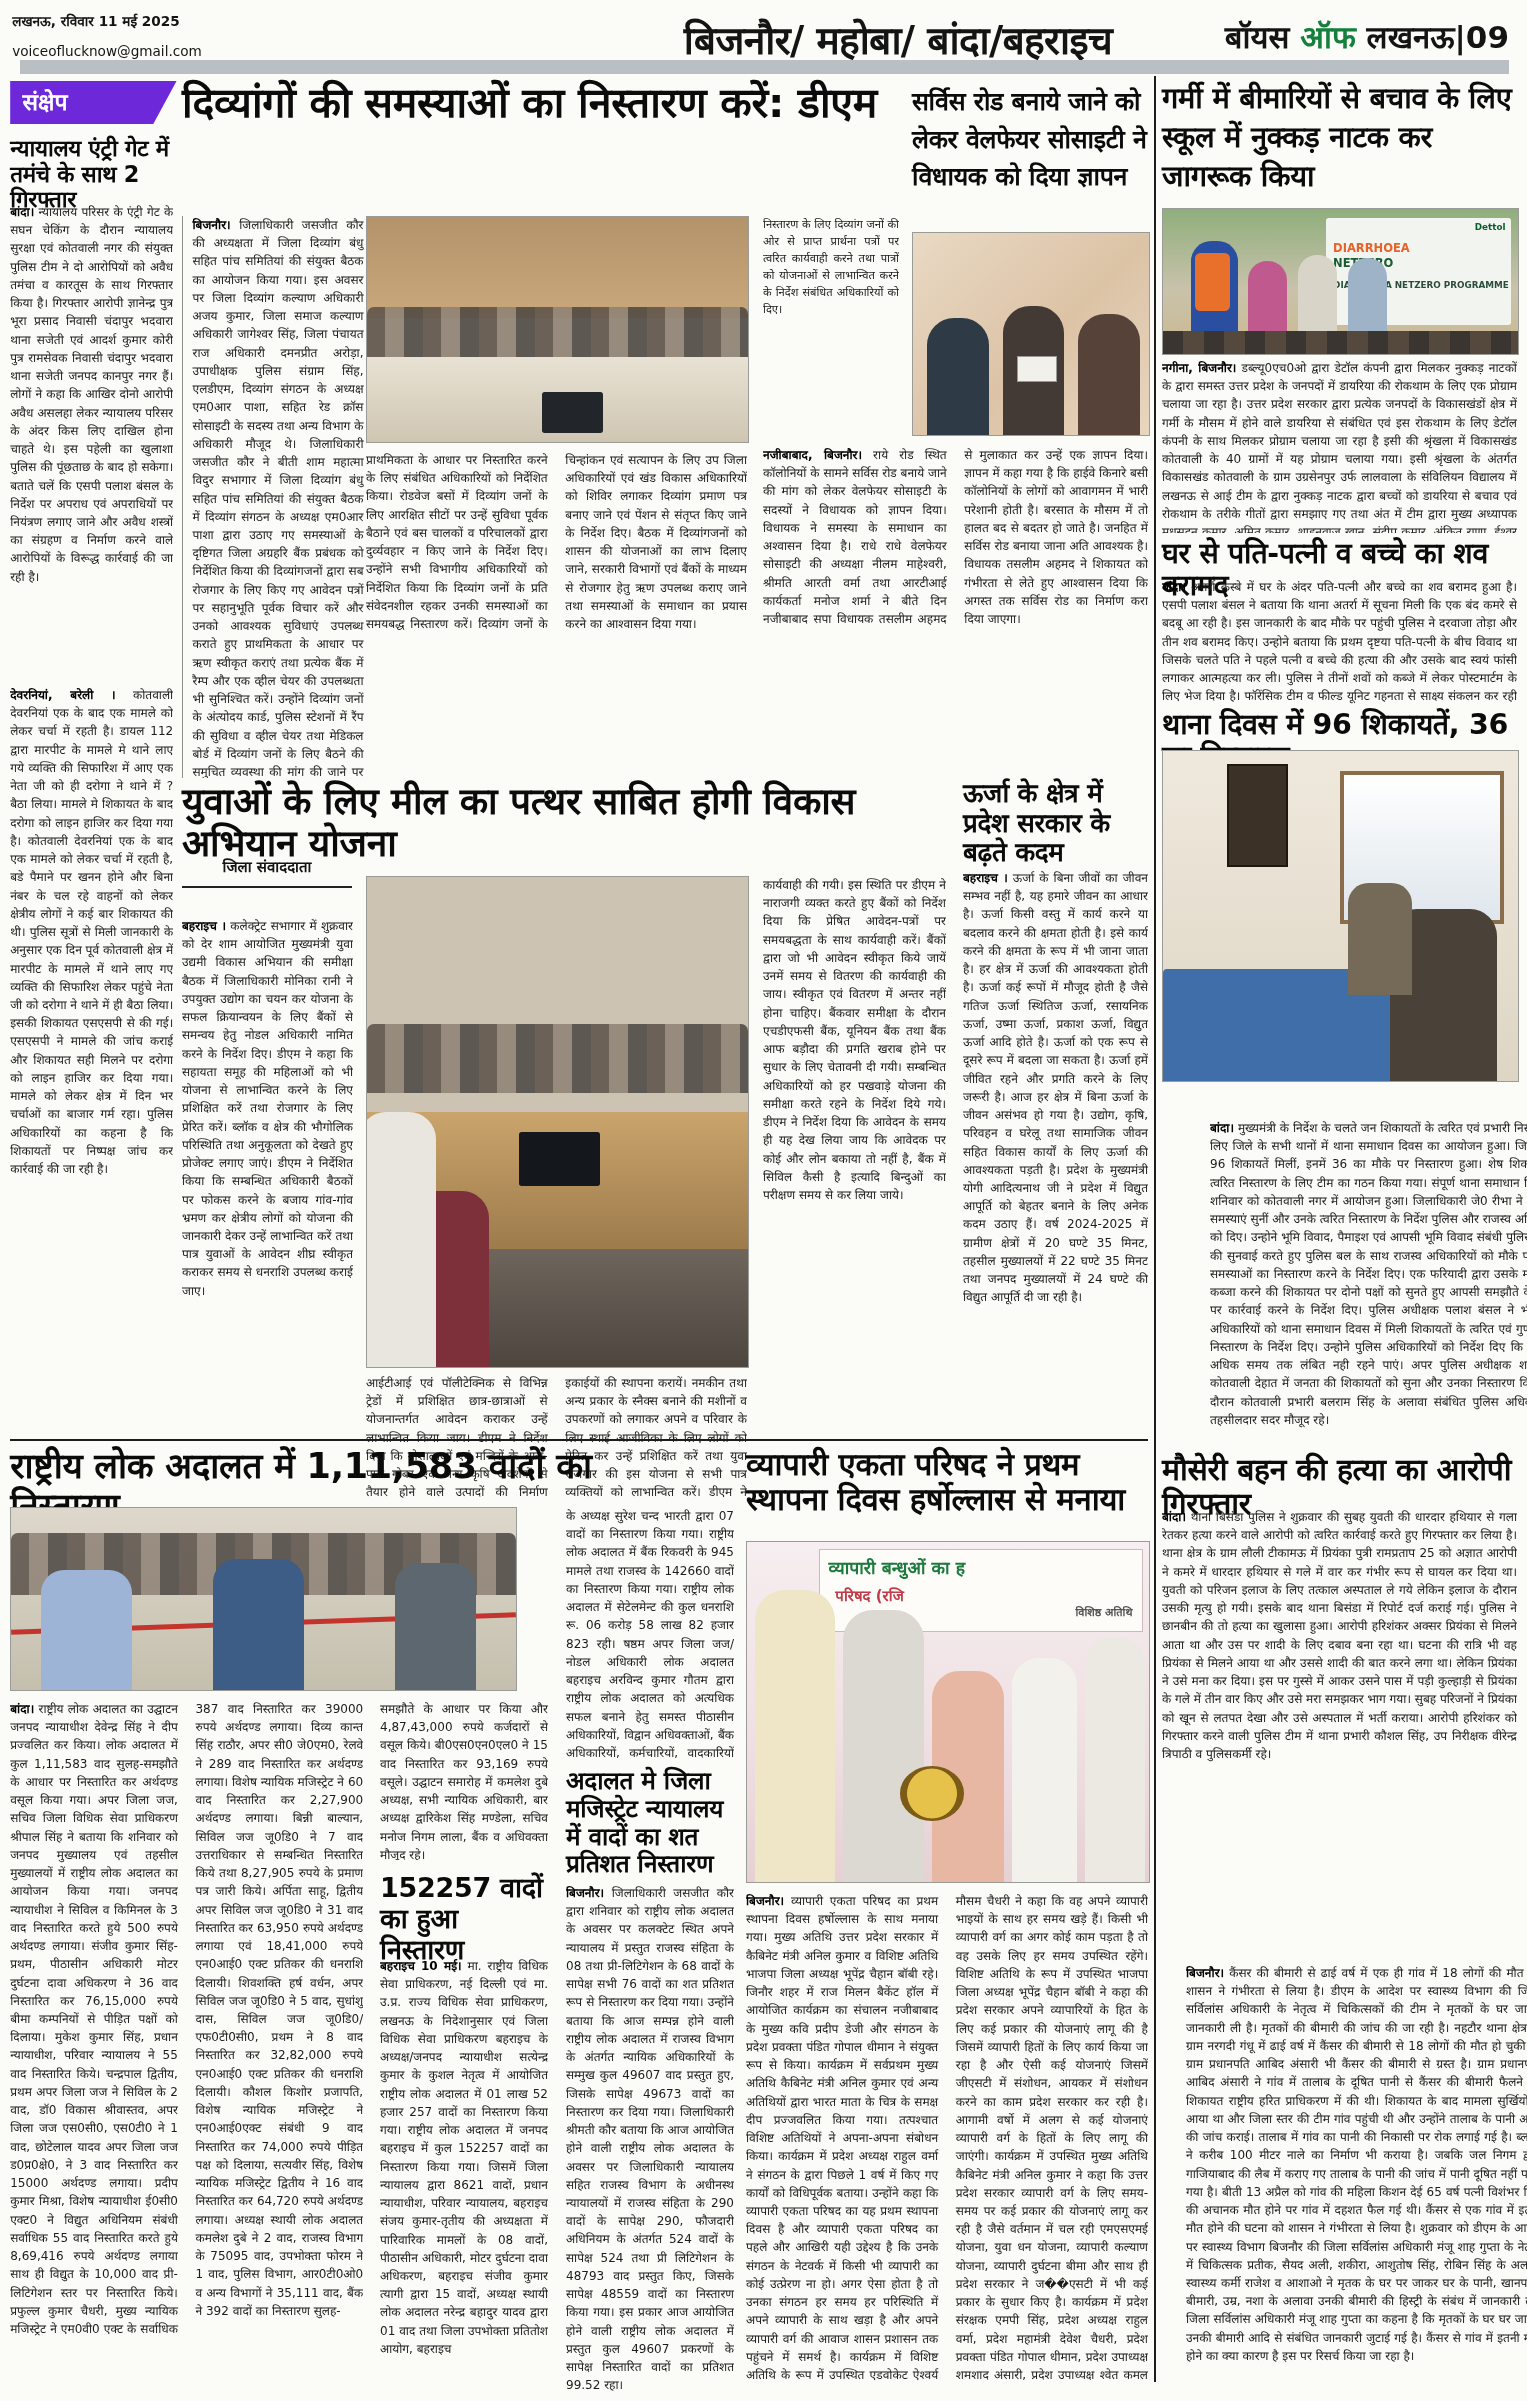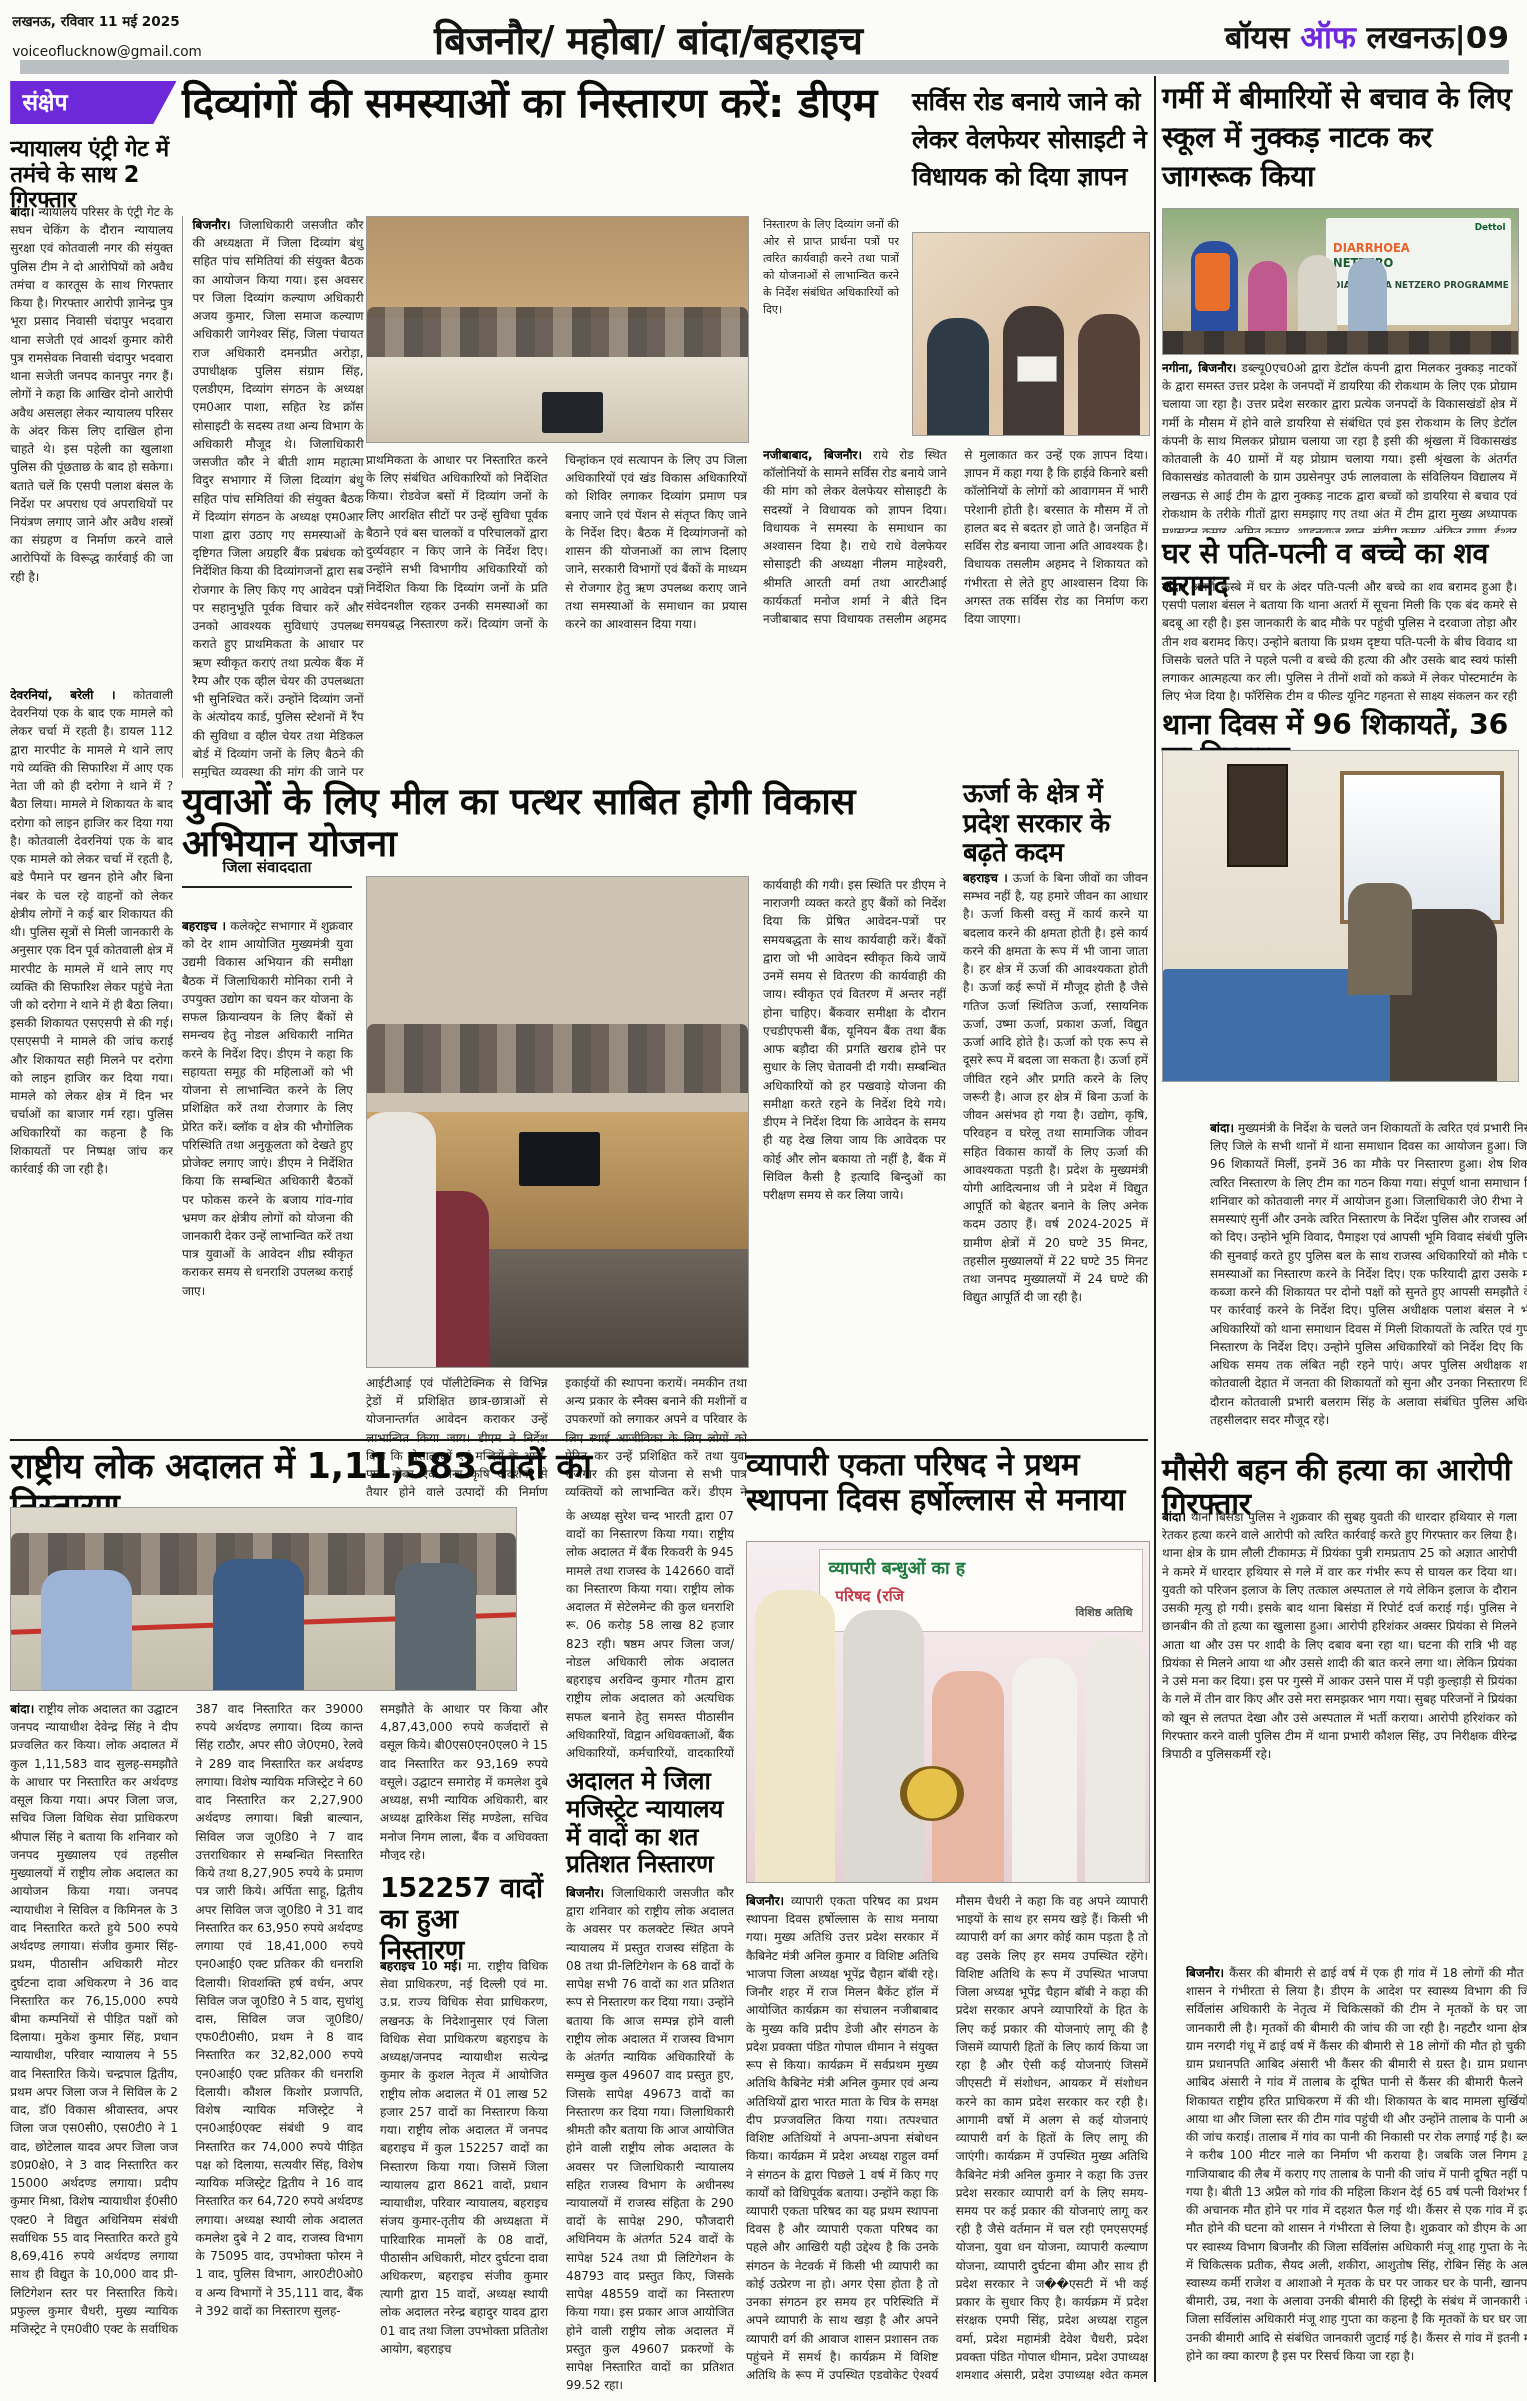--- a/index.html
+++ b/index.html
@@ -29,24 +29,24 @@
 </style>
 </head>
 <body>
 
 <div class="page">
 
   <div class="abs mast-small" style="left:12.2px;top:11px;width:203px;">
     <div>लखनऊ, रविवार 11 मई 2025</div>
     <div style="font-weight:400;margin-top:9.5px;">voiceoflucknow@gmail.com</div>
   </div>
-  <div class="abs mast-center" style="left:434px;top:12.2px;width:678px;text-align:left;">बिजनौर/ महोबा/ बांदा/बहराइच</div>
+  <div class="abs mast-center" style="left:434px;top:12.2px;width:678px;text-align:right;">बिजनौर/ महोबा/ बांदा/बहराइच</div>
   <div class="abs brand" style="right:19px;top:15px;">
     <span>बॉयस</span>
-    <span style="color:#6d28d9;">ऑफ</span>
+    <span style="color:#15803d;">ऑफ</span>
     <span>लखनऊ</span><span class="pageno">|</span><span class="pageno">09</span>
   </div>
   <div class="abs graybar" style="left:20.3px;top:60px;width:1489px;height:13.6px;"></div>
 
   <div class="abs sankshep" style="left:10.2px;top:81px;width:142px;">संक्षेप</div>
   <h3 class="abs hl" style="left:10.2px;top:136px;width:163px;font-size:22.4px;">न्यायालय एंट्री गेट में तमंचे के साथ 2 गिरफ्तार</h3>
   <div class="abs body" style="left:10.2px;top:203px;width:163px;height:380px;">
     <b class="lead">बांदा।</b>
     <span>न्यायालय परिसर के एंट्री गेट के सघन चेकिंग के दौरान न्यायालय सुरक्षा एवं कोतवाली नगर की संयुक्त पुलिस टीम ने दो आरोपियों को अवैध तमंचा व कारतूस के साथ गिरफ्तार किया है। गिरफ्तार आरोपी ज्ञानेन्द्र पुत्र भूरा प्रसाद निवासी चंदापुर भदवारा थाना सजेती एवं आदर्श कुमार कोरी पुत्र रामसेवक निवासी चंदापुर भदवारा थाना सजेती जनपद कानपुर नगर हैं। लोगों ने कहा कि आखिर दोनो आरोपी अवैध असलहा लेकर न्यायालय परिसर के अंदर किस लिए दाखिल होना चाहते थे। इस पहेली का खुलाशा पुलिस की पूंछताछ के बाद हो सकेगा। बताते चलें कि एसपी पलाश बंसल के निर्देश पर अपराध एवं अपराधियों पर नियंत्रण लगाए जाने और अवैध शस्त्रों का संग्रहण व निर्माण करने वाले आरोपियों के विरूद्ध कार्रवाई की जा रही है।</span>
   </div>

